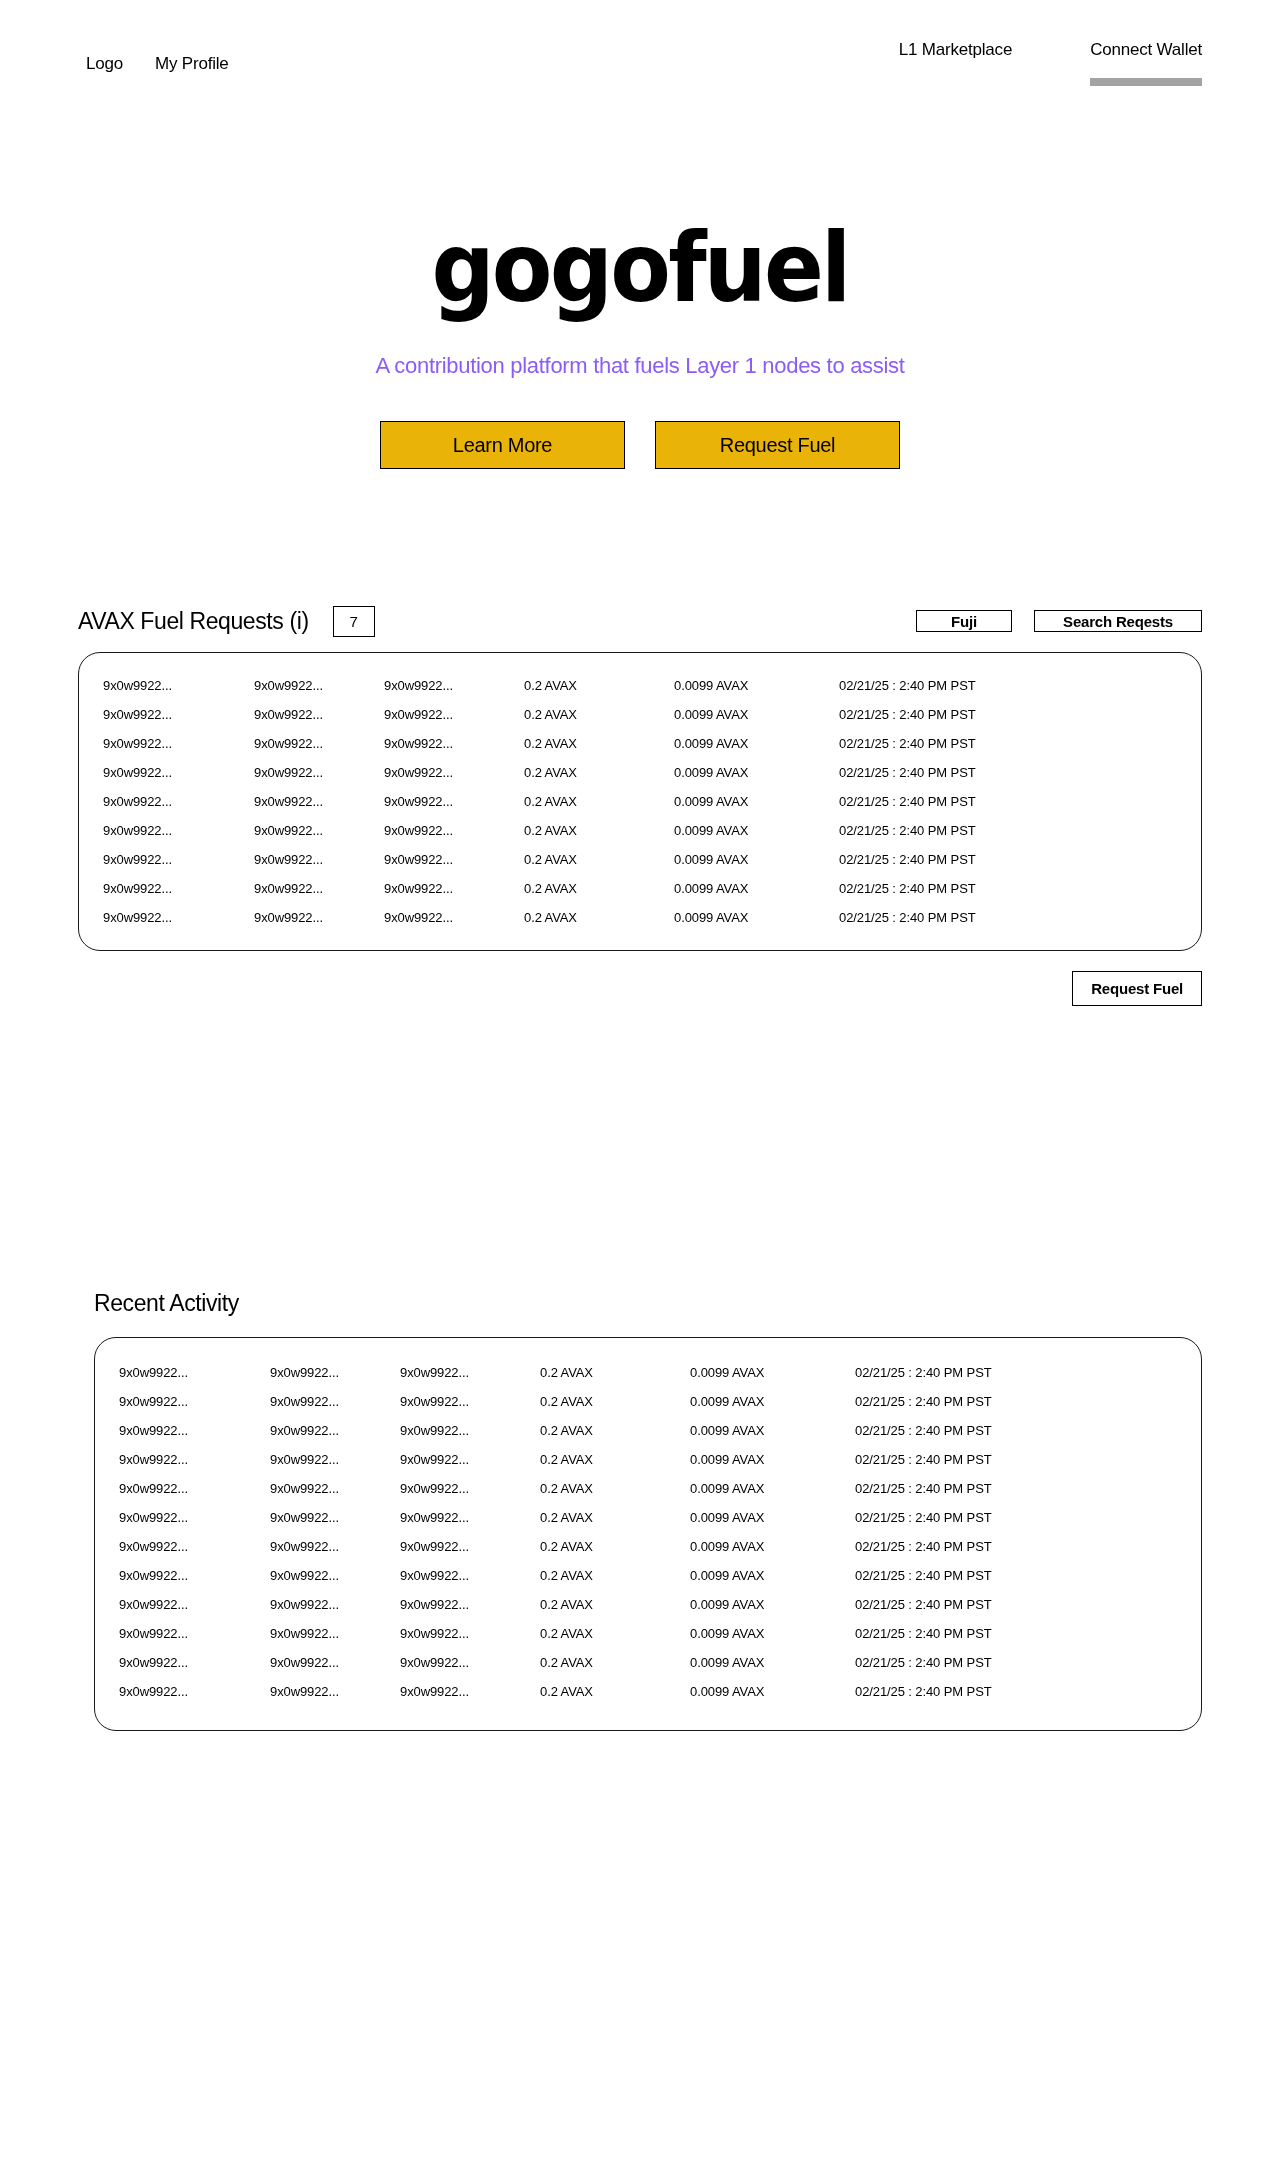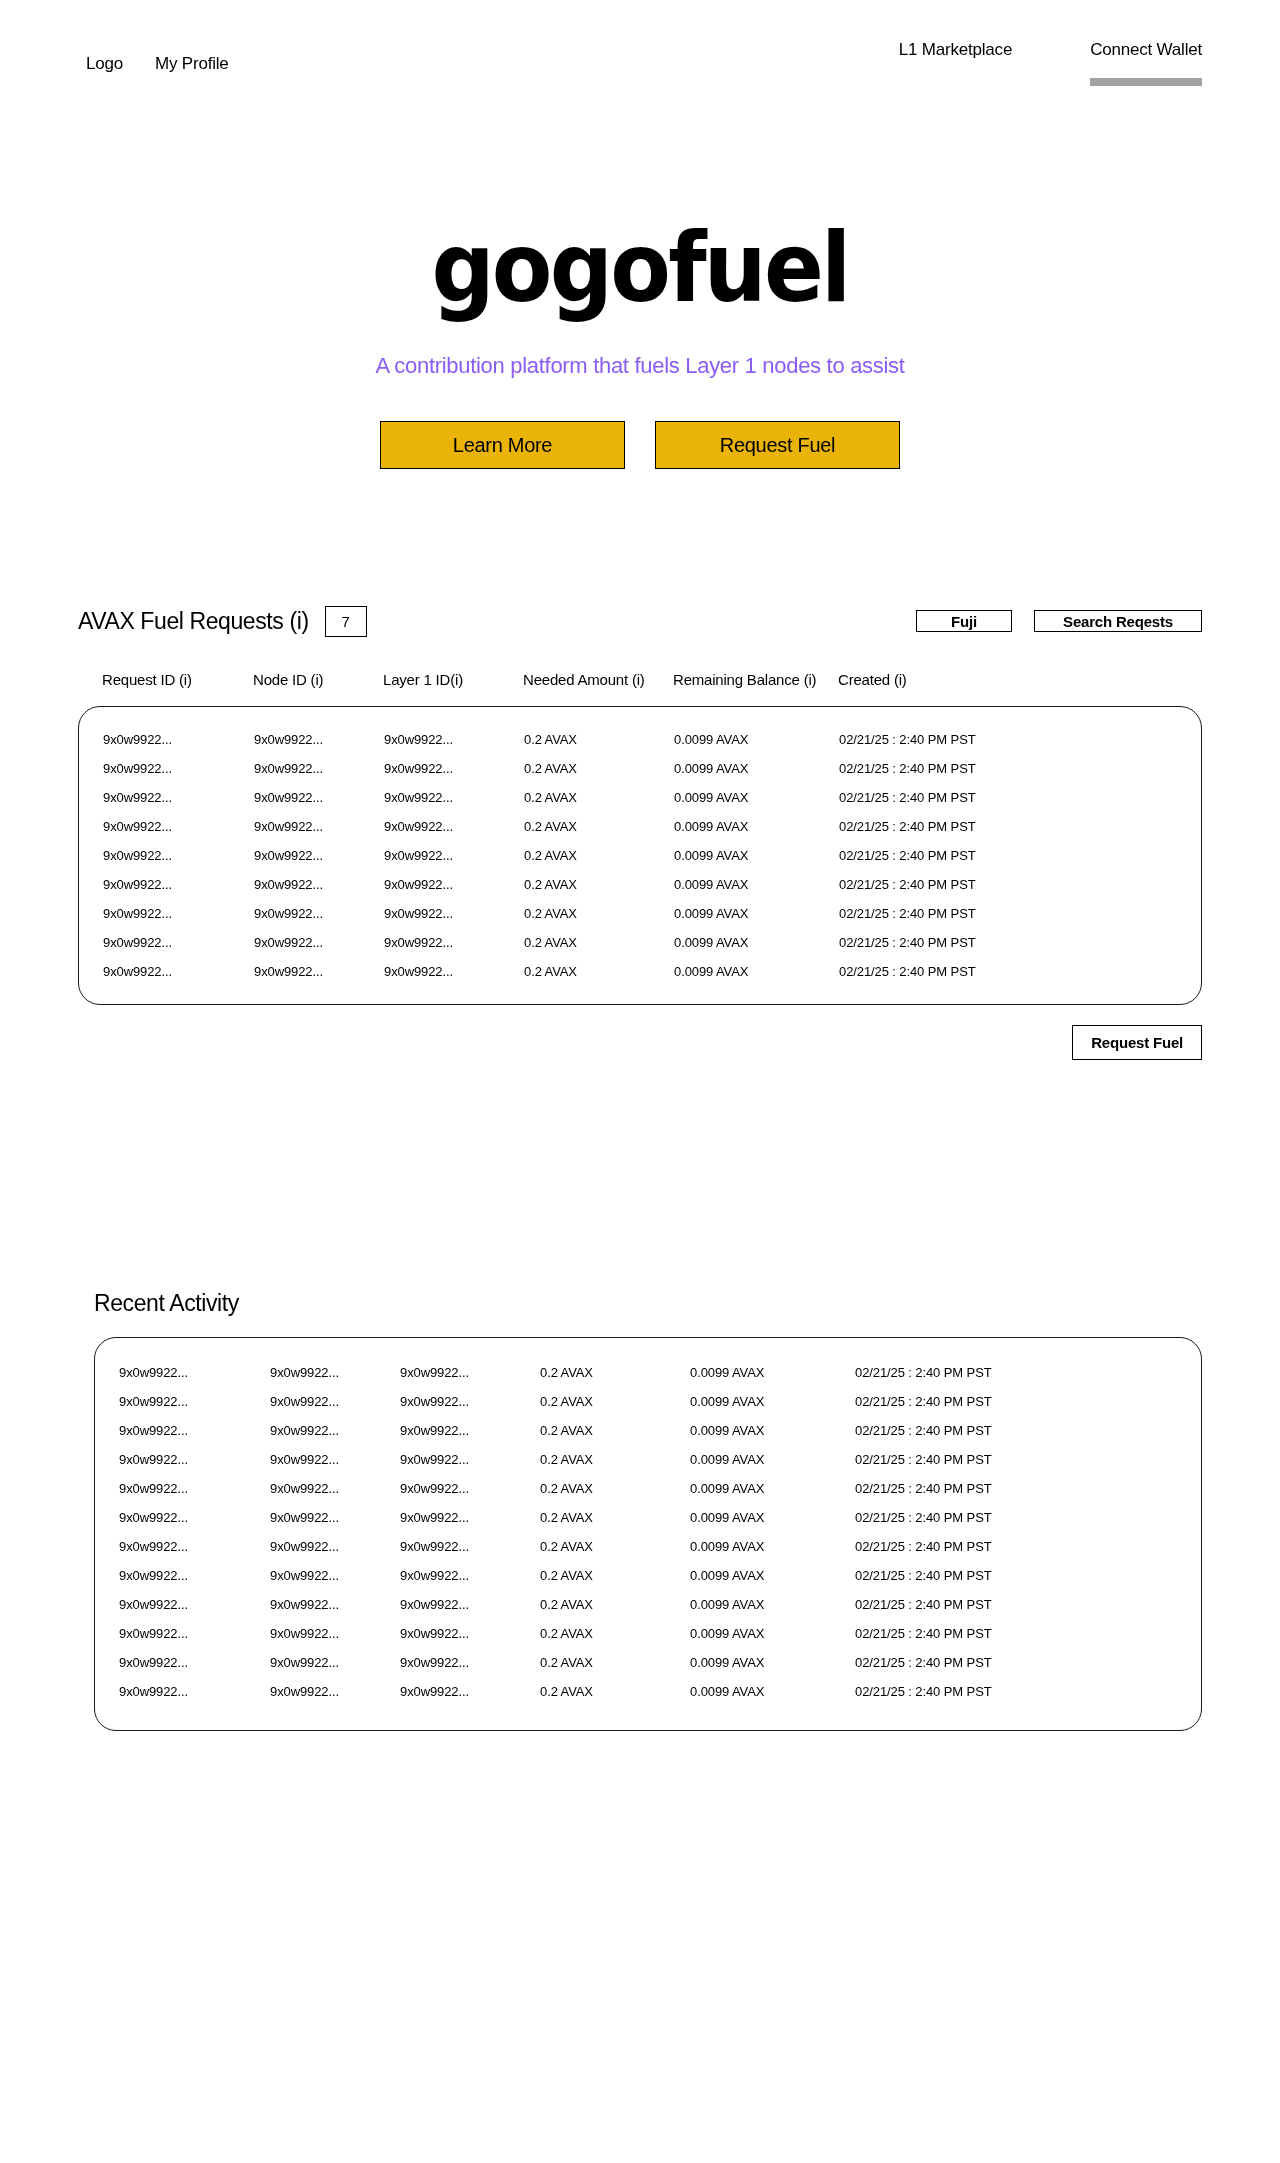--- a/index.html
+++ b/index.html
@@ -64,21 +64,21 @@
     padding:0 26px;
     height:48px;
     min-width:245px;
     display:flex; align-items:center; justify-content:center;
     cursor:pointer;
   }
 
   
   .section-requests { position:absolute; left:78px; top:600px; width:1124px; }
   .sec-head { display:flex; align-items:center; justify-content:space-between; height:42px; }
-  .sec-head-left { display:flex; align-items:center; gap:16px; }
+  .sec-head-left { display:flex; align-items:center; gap:24px; }
   .sec-title { font-size:23px; font-weight:500; letter-spacing:-0.4px; color:#000; white-space:nowrap;}
   .count-box {
     border:1.5px solid #000;
     min-width:42px; height:31px;
     display:flex; align-items:center; justify-content:center;
     font-size:15px; font-weight:500; color:#000;
     padding:0 10px;
   }
   .sec-head-right { display:flex; align-items:center; gap:22px; }
   .sec-btn {
@@ -173,28 +173,20 @@
       <div class="sec-head-left">
         <span class="sec-title">AVAX Fuel Requests (i)</span>
         <span class="count-box">7</span>
       </div>
       <div class="sec-head-right">
         <button class="sec-btn fuji">Fuji</button>
         <button class="sec-btn search">Search Reqests</button>
       </div>
     </div>
 
-    <div class="col-headers">
-      <span class="ch c0">Request ID (i)</span>
-      <span class="ch c1">Node ID (i)</span>
-      <span class="ch c2">Layer 1 ID(i)</span>
-      <span class="ch c3">Needed Amount (i)</span>
-      <span class="ch c4">Remaining Balance (i)</span>
-      <span class="ch c5">Created (i)</span>
-    </div>
 
     <div class="card" id="requests-card">
         <div class="trow">
           <span class="td c0">9x0w9922...</span>
           <span class="td c1">9x0w9922...</span>
           <span class="td c2">9x0w9922...</span>
           <span class="td c3">0.2 AVAX</span>
           <span class="td c4">0.0099 AVAX</span>
           <span class="td c5">02/21/25 : 2:40 PM PST</span>
         </div>

